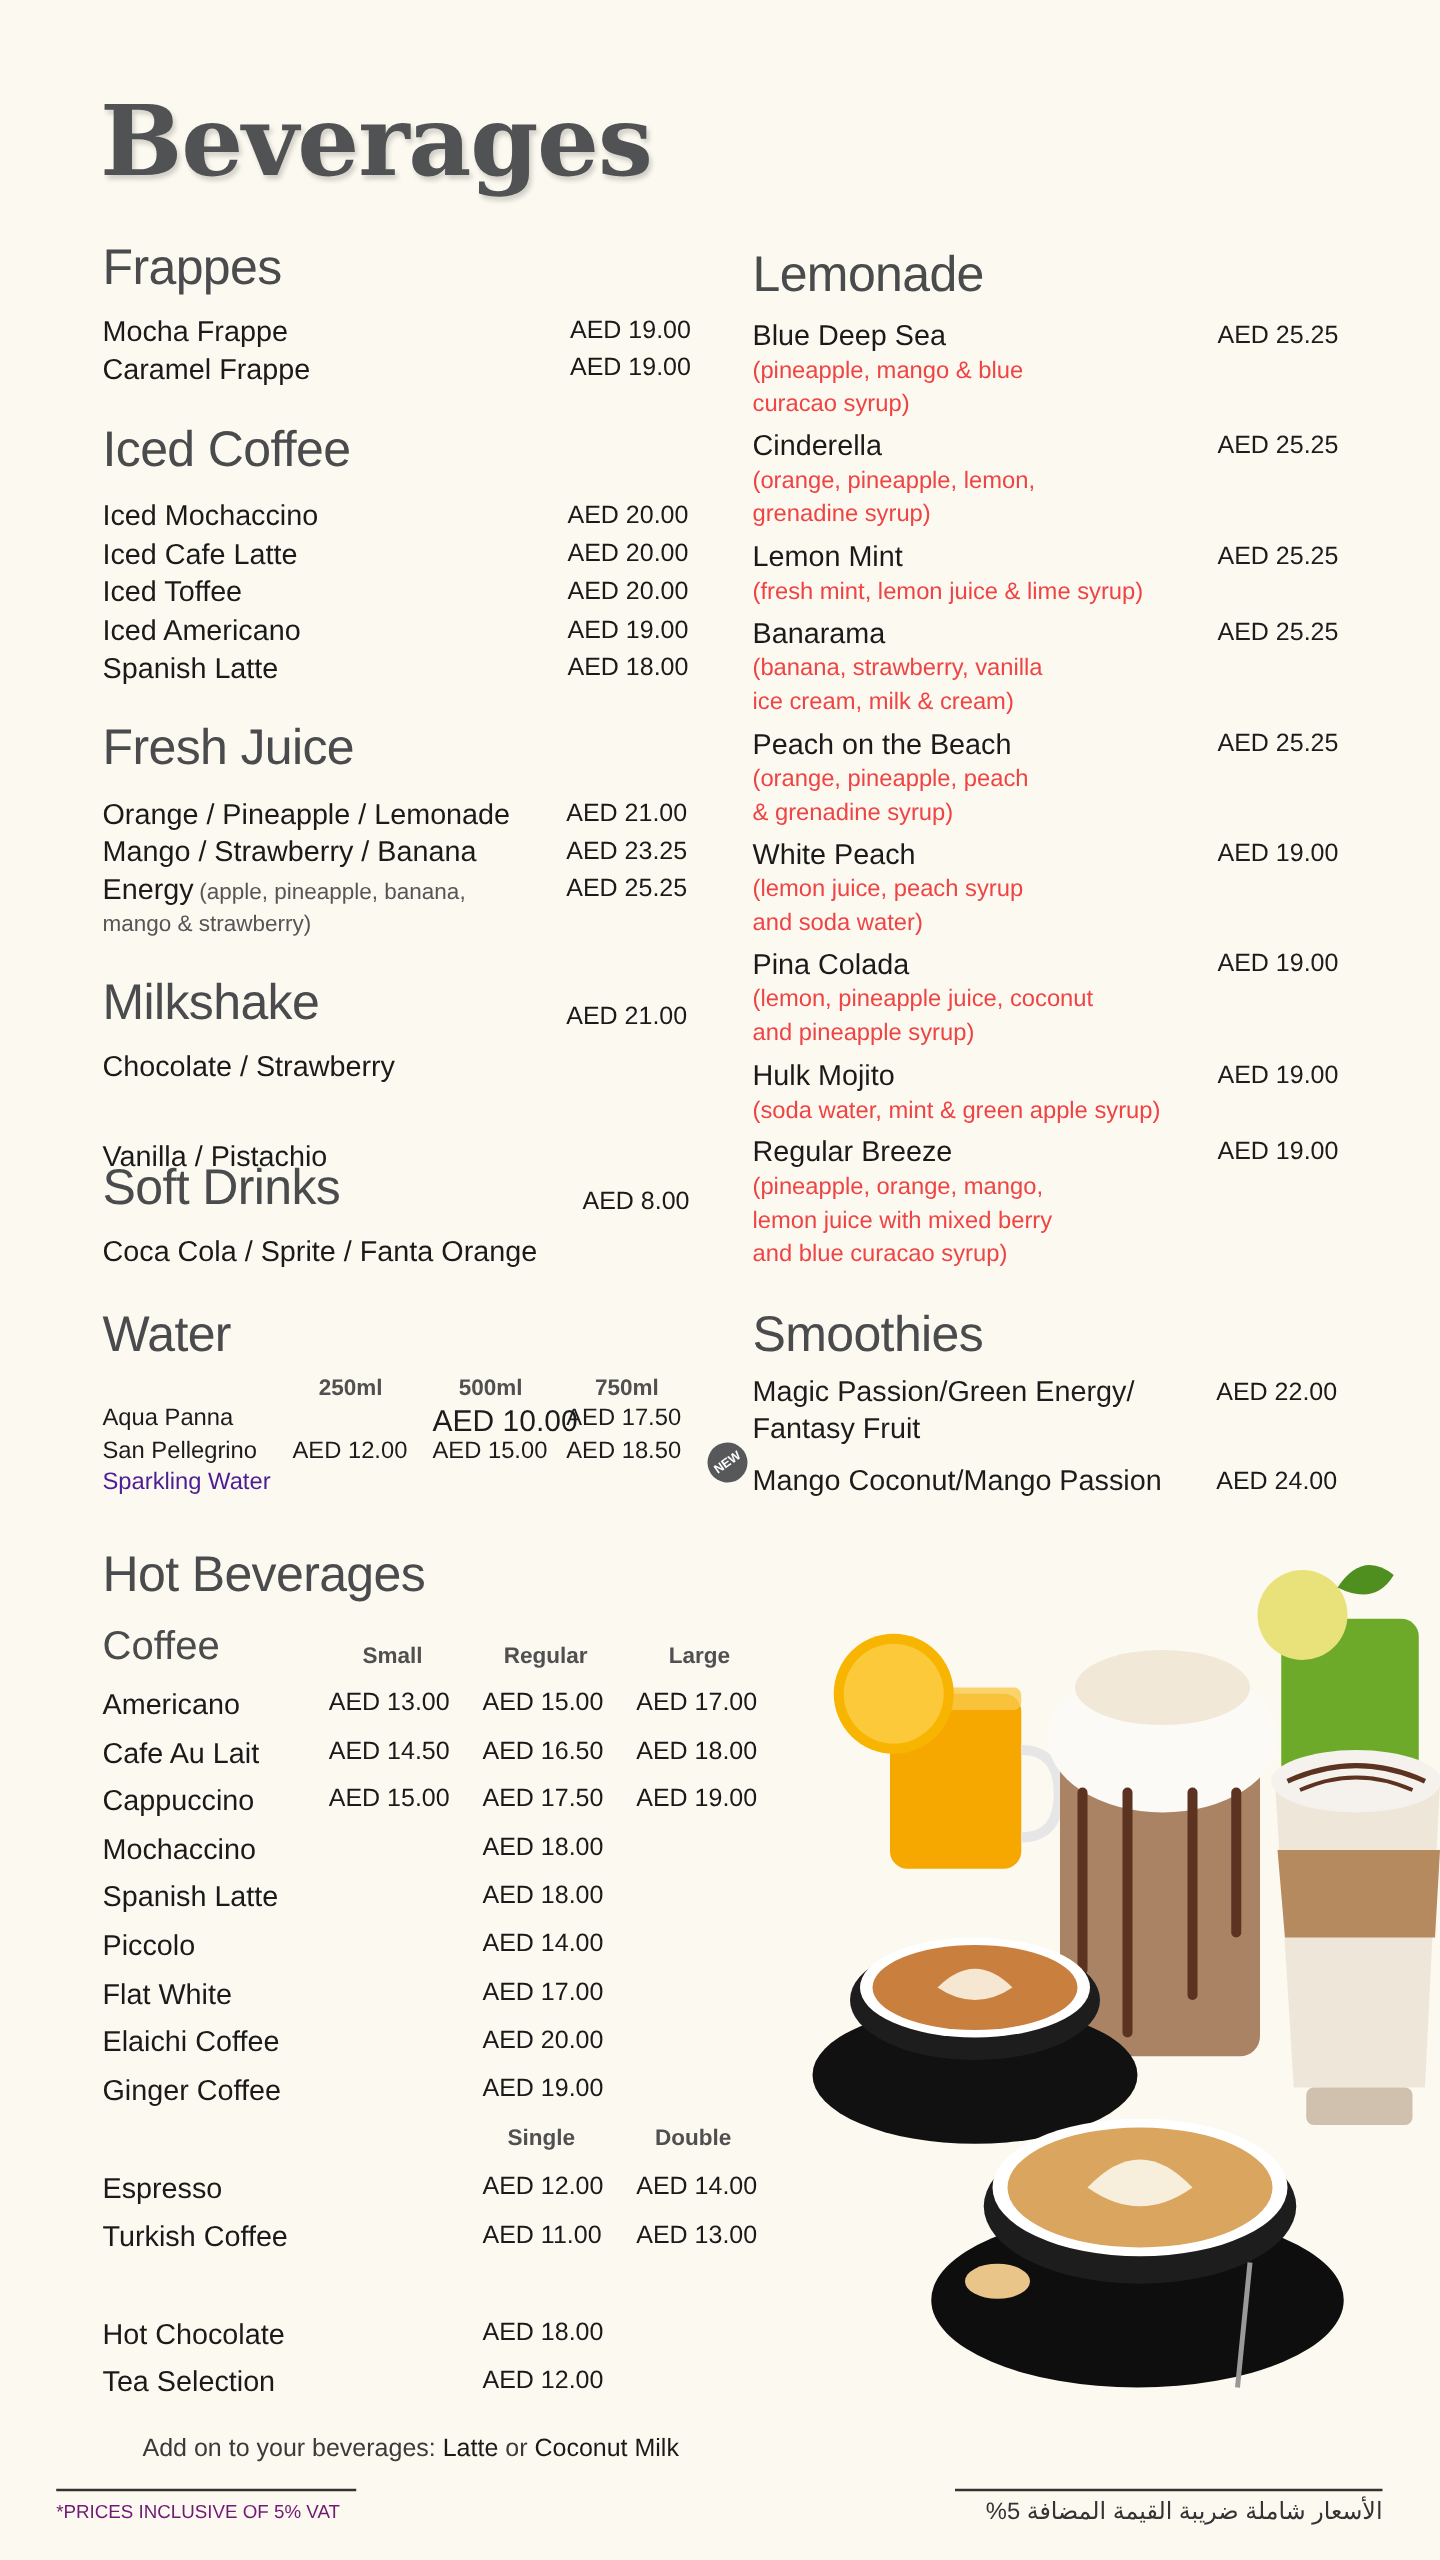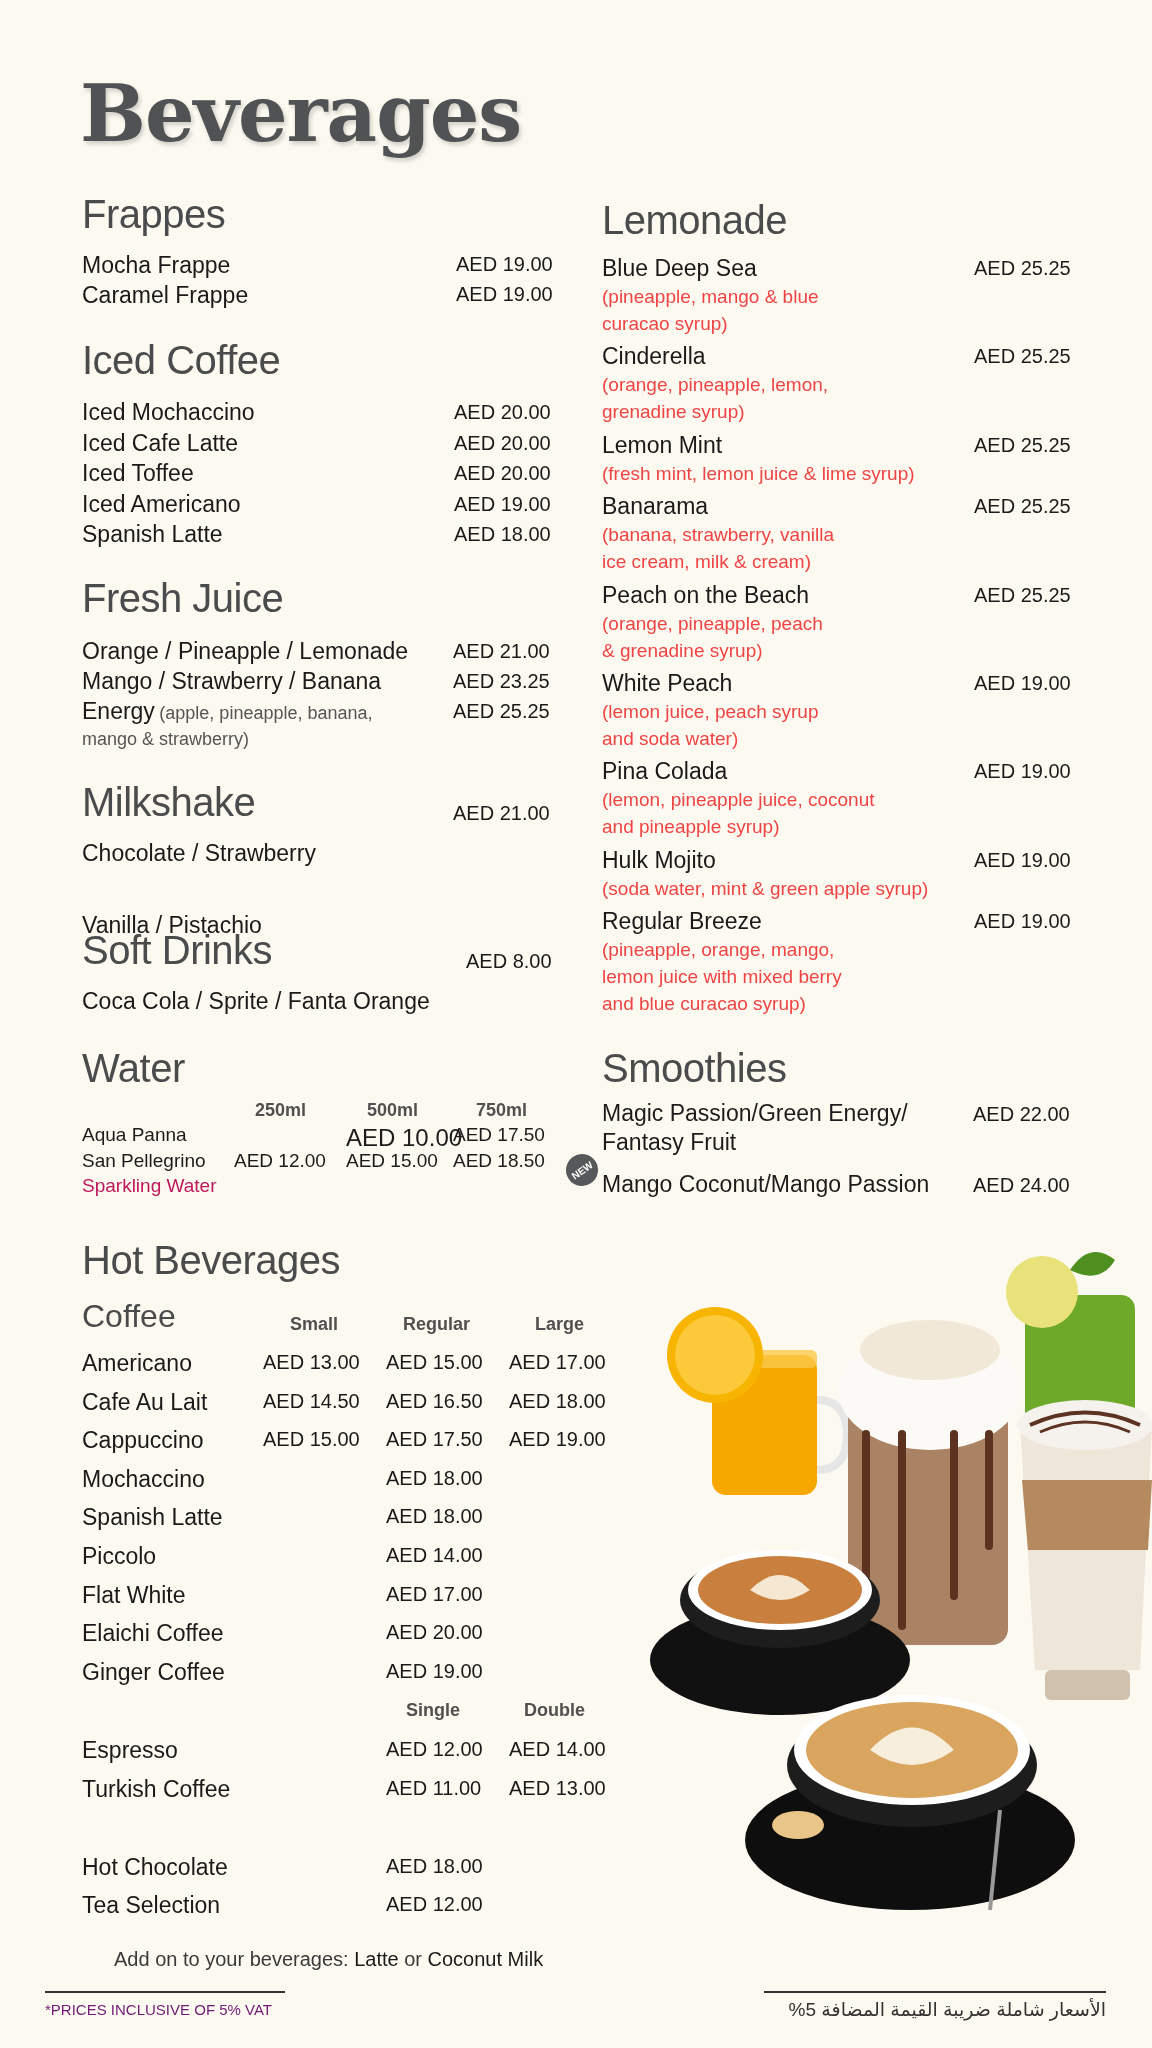--- a/index.html
+++ b/index.html
@@ -107,21 +107,21 @@
 <div class="abs colhead" style="left:255px; top:1100px;">250ml</div>
 <div class="abs colhead" style="left:367px; top:1100px;">500ml</div>
 <div class="abs colhead" style="left:476px; top:1100px;">750ml</div>
 <div class="abs" style="left:82px; top:1124px; font-size:19px;">Aqua Panna</div>
 <div class="abs" style="left:346px; top:1124px; font-size:24px;">AED 10.00</div>
 <div class="abs" style="left:453px; top:1124px; font-size:19px;">AED 17.50</div>
 <div class="abs" style="left:82px; top:1150px; font-size:19px;">San Pellegrino</div>
 <div class="abs" style="left:234px; top:1150px; font-size:19px;">AED 12.00</div>
 <div class="abs" style="left:346px; top:1150px; font-size:19px;">AED 15.00</div>
 <div class="abs" style="left:453px; top:1150px; font-size:19px;">AED 18.50</div>
-<div class="abs" style="left:82px; top:1175px; font-size:19px; color:#be185d;">Sparkling Water</div>
+<div class="abs" style="left:82px; top:1175px; font-size:19px; color:#4c1d95;">Sparkling Water</div>
 
 <div class="abs h2" style="left:602px; top:198px;">Lemonade</div>
 
 <div class="m-item" style="top:253px;">
   <div class="m-name">Blue Deep Sea</div>
   <div class="m-price">AED 25.25</div>
   <div class="m-desc">(pineapple, mango &amp; blue
 curacao syrup)</div>
 </div>
 <div class="m-item" style="top:341px;">

